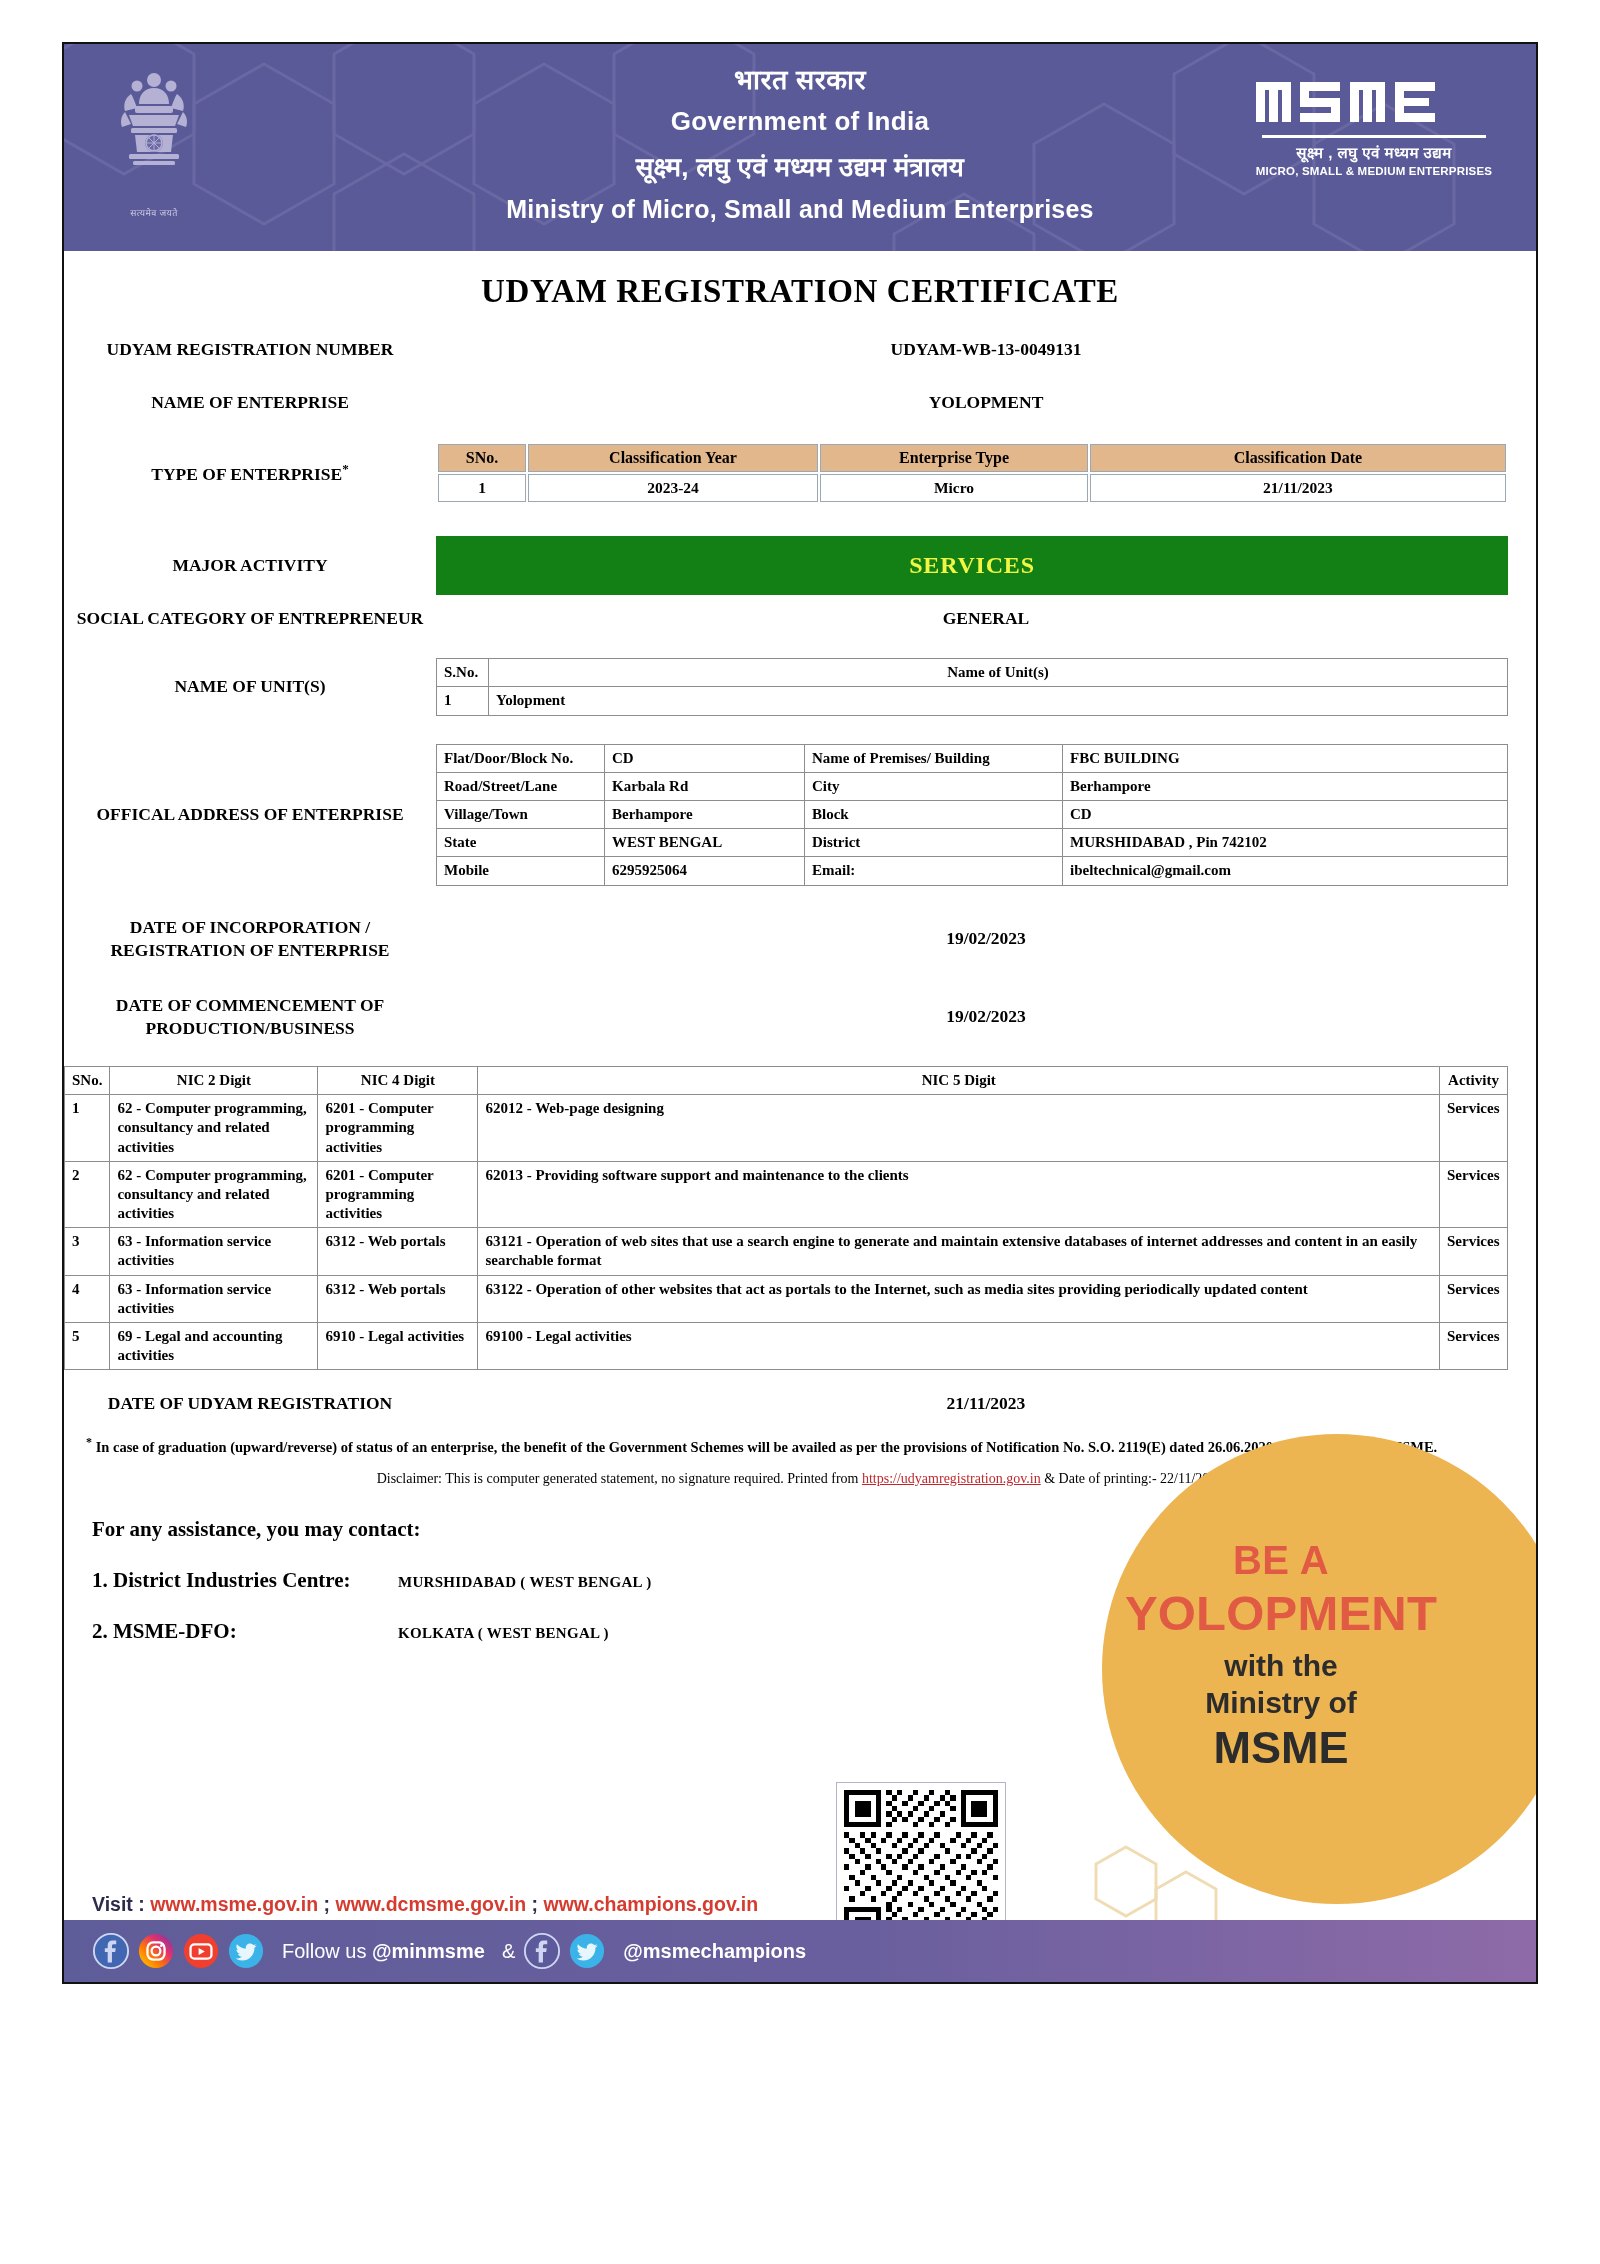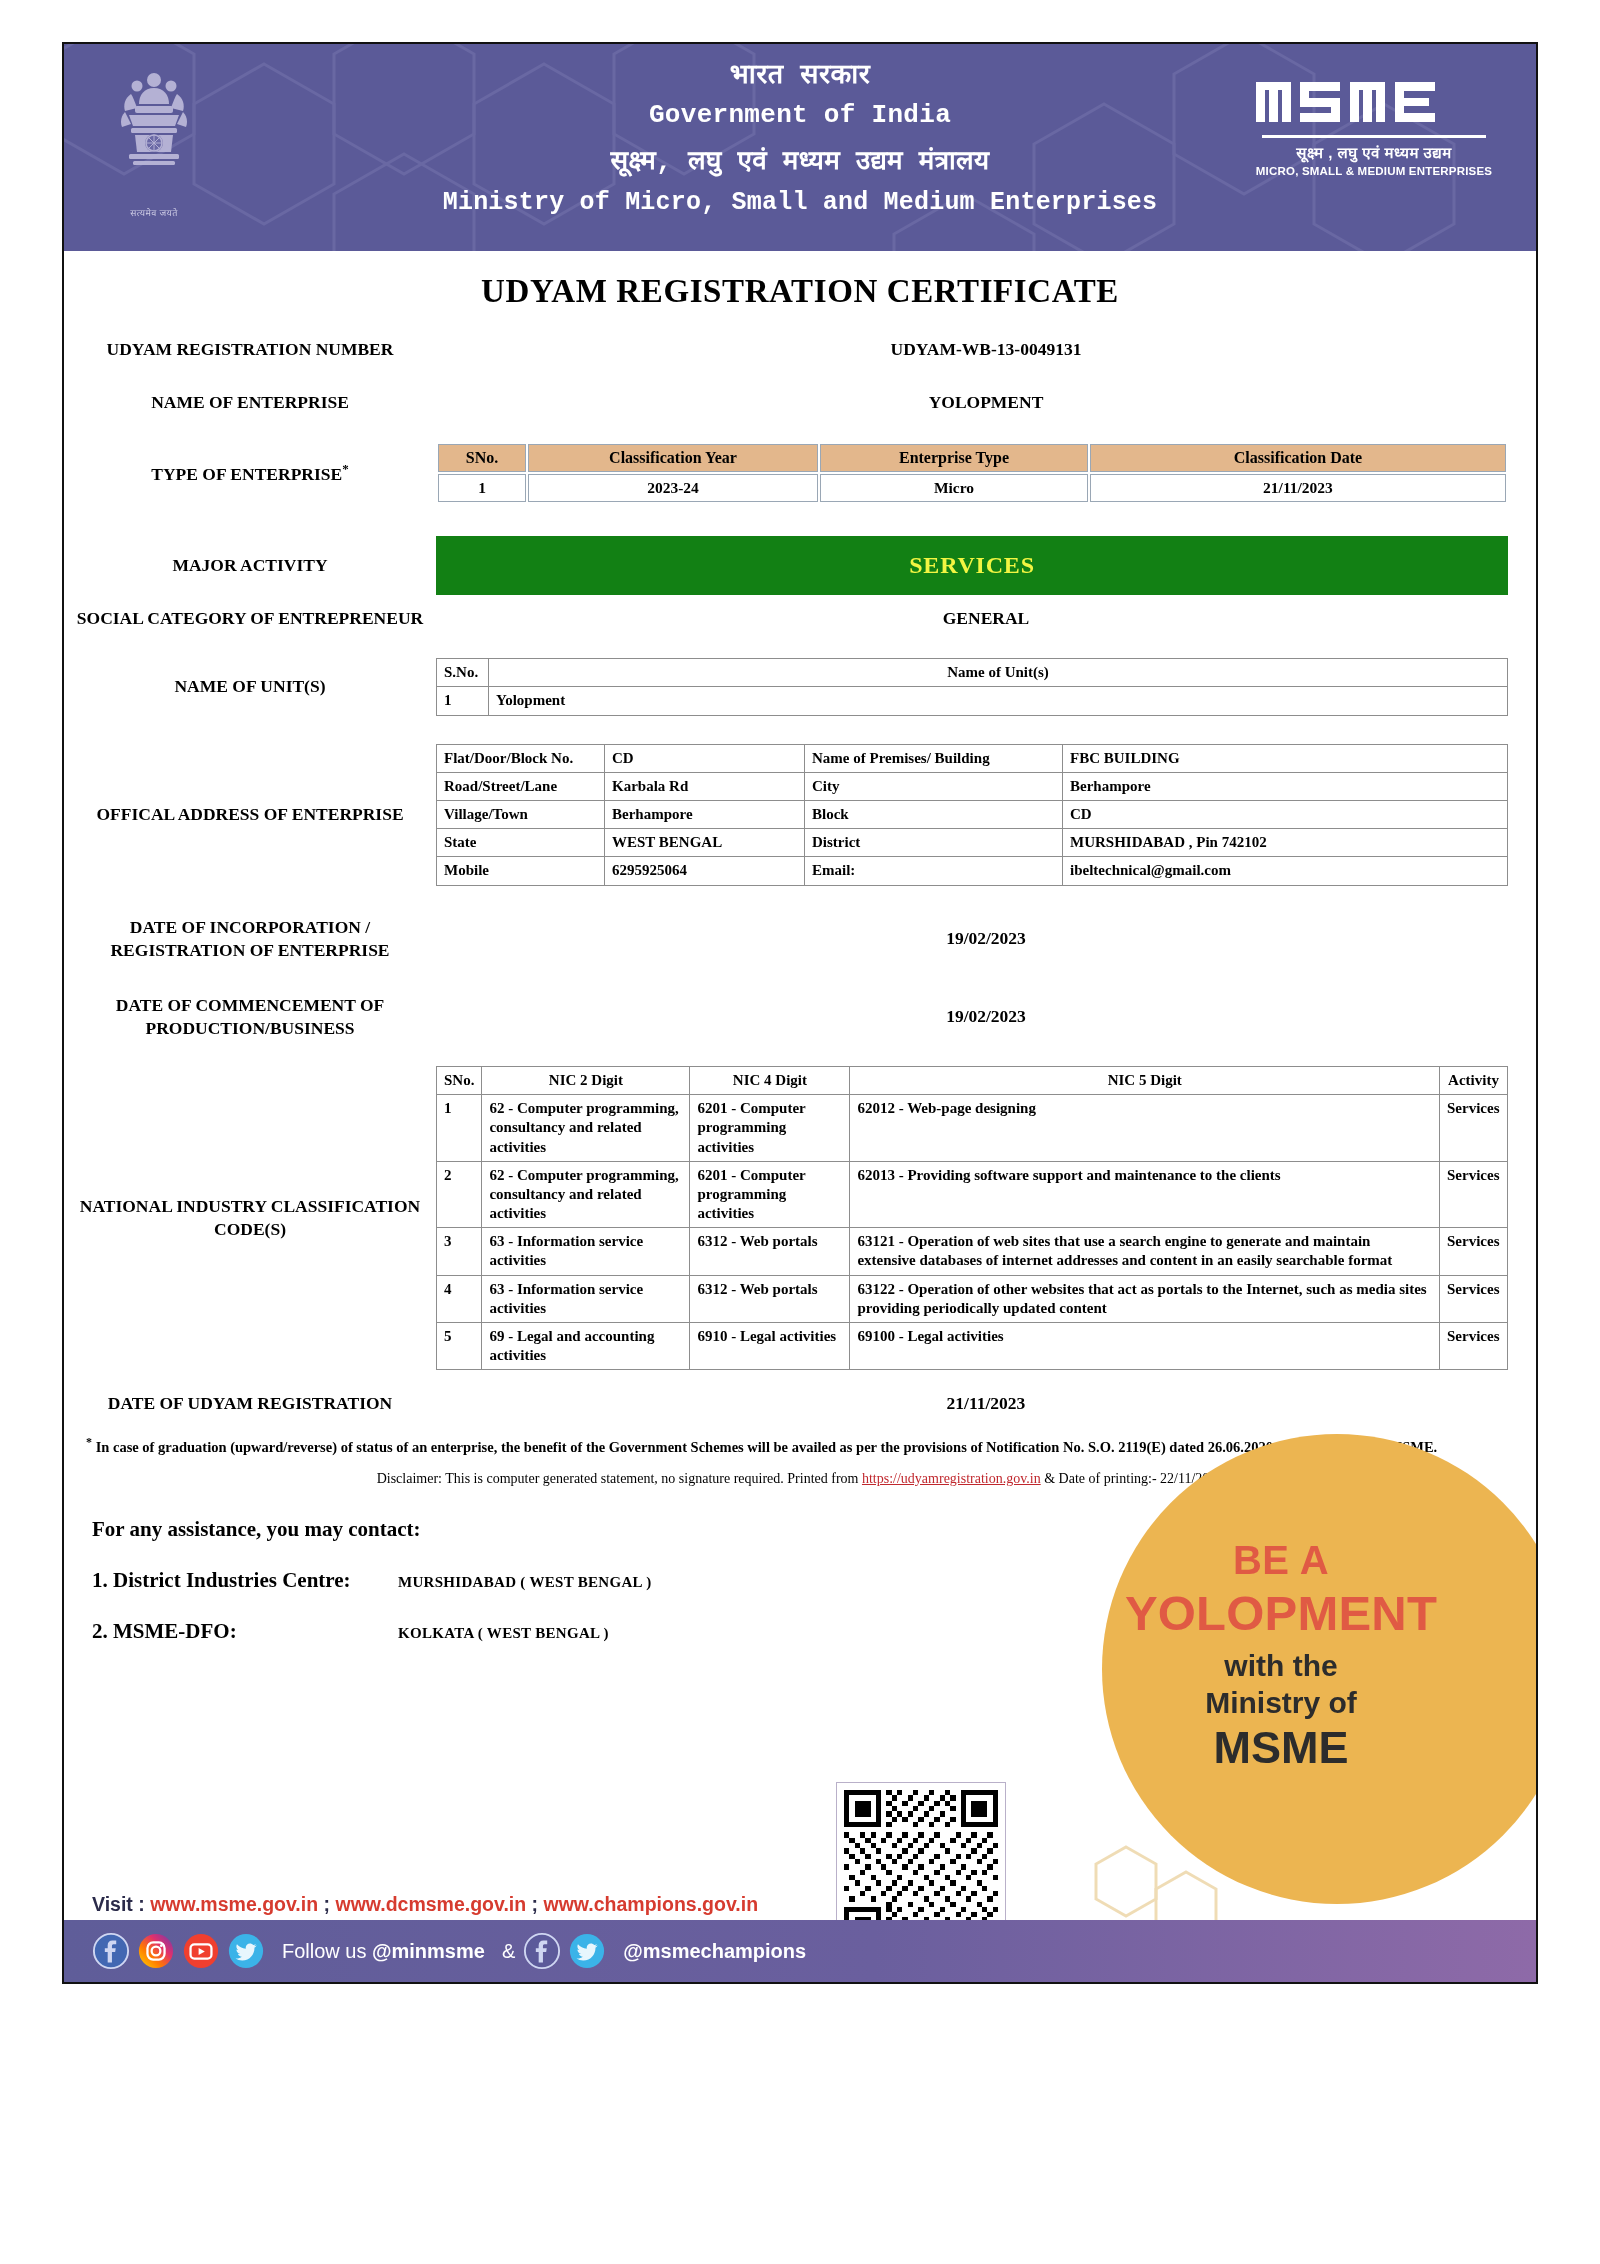--- a/index.html
+++ b/index.html
@@ -33,24 +33,24 @@
     position:absolute; left:45px; top:20px;
     width:90px; height:168px;
     display:flex; flex-direction:column; align-items:center; justify-content:flex-start;
   }
   .emblem svg { display:block; }
   .emblem .motto {
     color:#cfcde6; font-size:9px; letter-spacing:.4px; margin-top:2px;
     font-family:"Liberation Sans", sans-serif;
   }
   .hdr-center {
-    position:absolute; left:0; right:0; top:10px;
+    position:absolute; left:0; right:0; top:16px;
     text-align:center;
     color:#fff;
-    font-family:Liberation Mono, monospace;
+    font-family:Liberation Sans, sans-serif;
   }
   .hdr-center .l1 { font-size:27px; font-weight:bold; letter-spacing:.5px; }
   .hdr-center .l2 { font-size:26px; font-weight:bold; margin-top:9px; letter-spacing:.3px;}
   .hdr-center .l3 { font-size:26px; font-weight:bold; margin-top:11px; letter-spacing:.3px;}
   .hdr-center .l4 { font-size:25px; font-weight:bold; margin-top:11px; letter-spacing:.2px;}
   .msme-logo {
     position:absolute; right:42px; top:30px;
     width:240px; text-align:center;
     font-family:"Liberation Sans", sans-serif;
   }
@@ -452,21 +452,20 @@
     <div class="lbl">DATE OF INCORPORATION / REGISTRATION OF ENTERPRISE</div>
     <div class="val">19/02/2023</div>
   </div>
 
   <div class="row r-comm">
     <div class="lbl">DATE OF COMMENCEMENT OF PRODUCTION/BUSINESS</div>
     <div class="val">19/02/2023</div>
   </div>
 
   <div class="row r-nic">
-    <div class="lbl">NATIONAL INDUSTRY CLASSIFICATION CODE(S)</div>
     <div class="tbl-wrap">
       <table class="p nic">
         <thead>
             <tr>
           <th class="nic-sno">SNo.</th>
           <th class="nic-2">NIC 2 Digit</th>
           <th class="nic-4">NIC 4 Digit</th>
           <th class="nic-5">NIC 5 Digit</th>
           <th class="nic-act">Activity</th>
         </tr>

